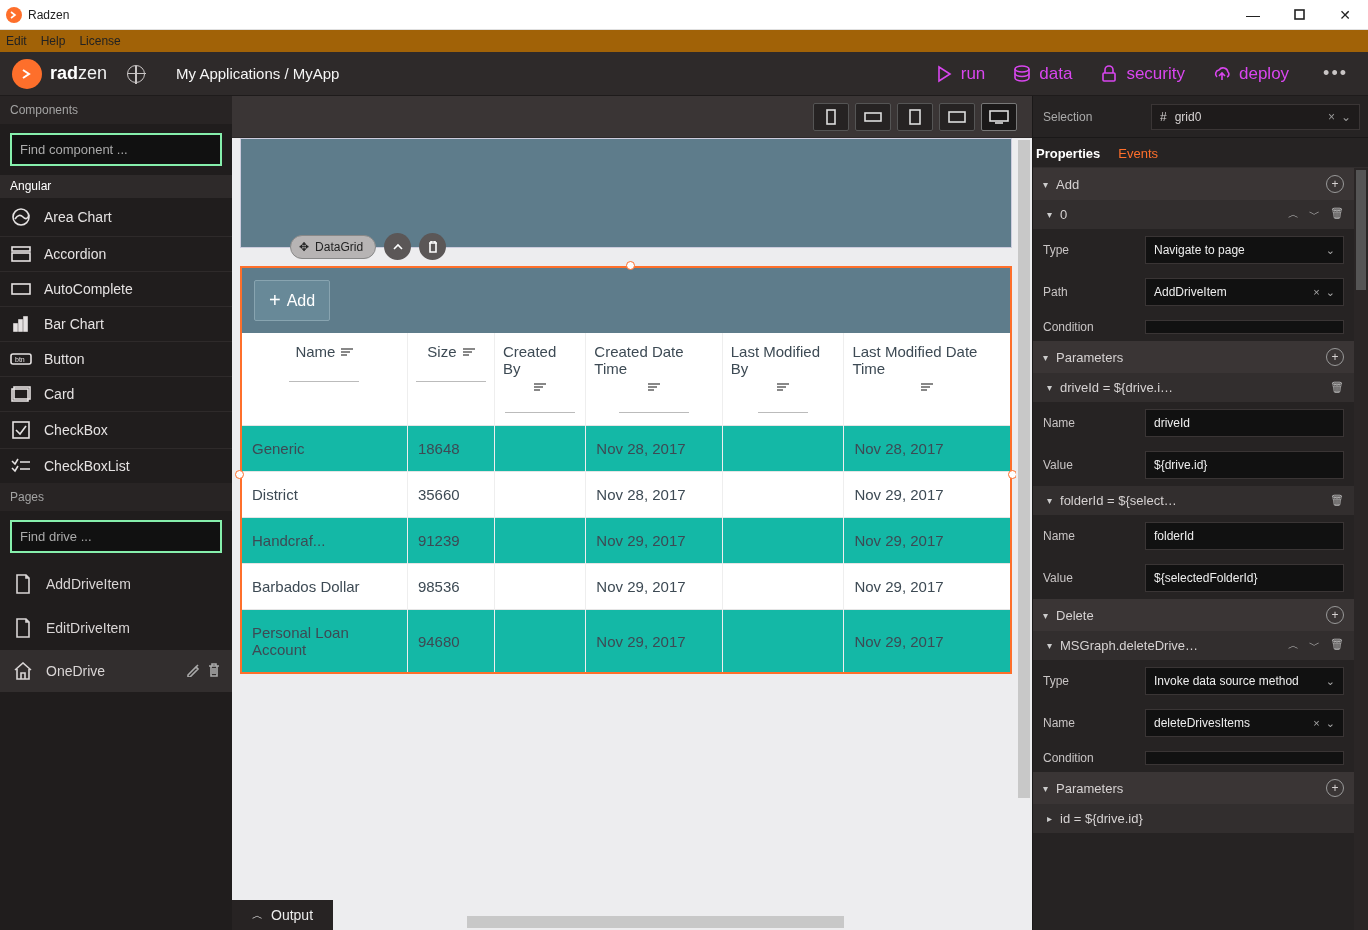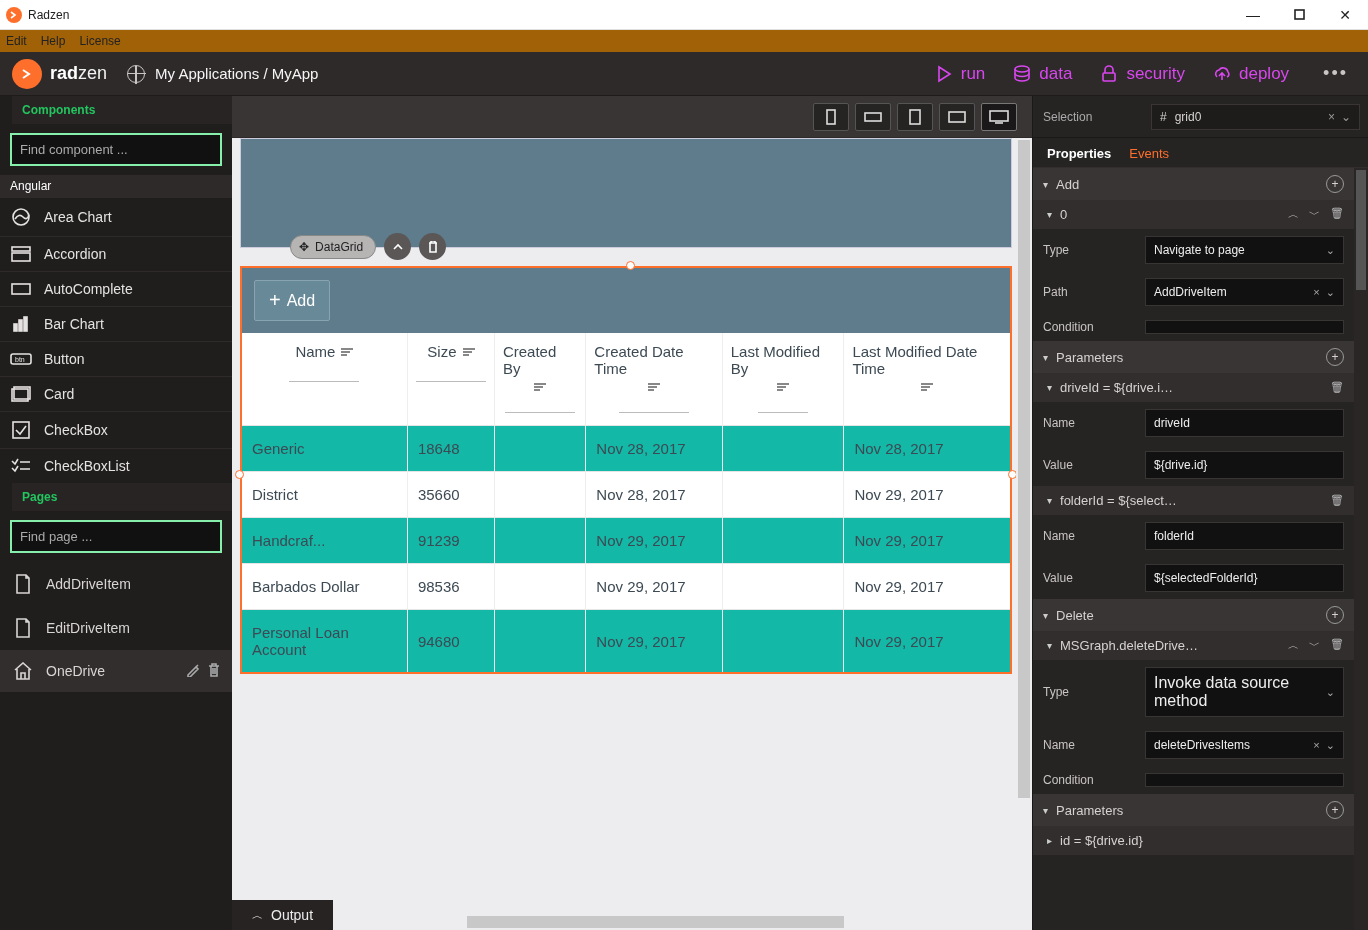--- a/index.html
+++ b/index.html
@@ -15,35 +15,35 @@
 
 .menubar { height: 22px; background: #a16207; display: flex; align-items: center; padding-left: 6px; font-size: 12px; color: #222; }
 .menubar span { margin-right: 14px; }
 
 
 .toptool { height: 44px; background: #2e2a2a; display: flex; align-items: center; color: #c9c5c5; border-bottom: 1px solid #1e1b1b; }
 .toptool .brand { display: flex; align-items: center; padding: 0 12px; }
 .toptool .brand .circ { width: 30px; height: 30px; border-radius: 50%; background: #fe6f2b; display: flex; align-items: center; justify-content: center; color: #fff; font-weight: bold; margin-right: 8px; }
 .toptool .brand .txt { font-size: 18px; color: #f2f2f2; }
 .toptool .brand .txt b { color: #fff; font-weight: 600; }
-.toptool .bc { display: flex; align-items: center; font-size: 15px; color: #f5f5f5; margin-left: 8px; }
+.toptool .bc { display: flex; align-items: center; font-size: 15px; color: #f5f5f5; margin-left: 8px; gap: 21px; }
 .toptool .bc .globe { width: 18px; height: 18px; border: 1.5px solid #c9c5c5; border-radius: 50%; margin-right: 10px; position: relative; }
 .toptool .bc .globe::after { content: ""; position: absolute; left: 7px; top: 0; width: 1.5px; height: 18px; background: #c9c5c5; }
 .toptool .bc .globe::before { content: ""; position: absolute; top: 7px; left: 0; width: 18px; height: 1.5px; background: #c9c5c5; }
 .toptool .actions { margin-left: auto; display: flex; align-items: center; gap: 28px; padding-right: 14px; }
 .toptool .actions .act { display: flex; align-items: center; gap: 8px; font-size: 17px; color: #d946ef; }
 .toptool .actions .act svg { width: 18px; height: 18px; }
 .toptool .more { font-size: 18px; letter-spacing: 2px; padding: 0 6px; }
 
 
 .main { flex: 1; display: flex; min-height: 0; }
 
 
 .sidebar { width: 232px; background: #201d1d; display: flex; flex-direction: column; color: #d9d5d5; font-size: 13px; }
-.panelhdr { padding: 7px 10px; font-weight: 700; font-size: 12px; color: #22c55e; background: #282424; margin-left: 12px; }
+.panelhdr { padding: 7px 10px; font-weight: 400; font-size: 12px; color: #a3a3a3; background: #282424; }
 .searchbox { margin: 9px 10px; background: #111; border: 2px solid #86efac; padding: 7px 8px; color: #aaa; font-size: 13px; }
 .subhdr { padding: 4px 10px; font-size: 12px; color: #fff; background: #2e2a2a; }
 .complist { overflow-y: hidden; }
 .compitem { display: flex; align-items: center; padding: 9px 10px; gap: 12px; color: #e5e2e2; font-size: 14px; border-top: 1px solid #2e2a2a; }
 .compitem .cicon { width: 22px; display: flex; justify-content: center; }
 .pagerow { display: flex; align-items: center; padding: 12px 12px; gap: 12px; font-size: 14px; }
 .pagerow.create { color: #fe6f2b; }
 .pagerow .picon { width: 22px; display: flex; justify-content: center; }
 .pagerow.sel { background: #322e2e; }
 .pagerow .rowactions { margin-left: auto; display: flex; gap: 8px; color: #aaa; }
@@ -82,21 +82,21 @@
 .sorticon span:nth-child(2){width:9px;}
 .sorticon span:nth-child(3){width:6px;}
 .handle { position:absolute; width:9px;height:9px;background:#fff;border:1px solid #fe6f2b;border-radius:50%;}
 
 
 .props { width: 336px; background: #262323; color: #d6d2d2; font-size: 12px; display:flex; flex-direction:column; border-left:1px solid #1a1818; }
 .selrow { height: 42px; display:flex; align-items:center; border-bottom:1px solid #1a1818; font-size:12px; }
 .selrow .lbl { width: 118px; padding-left: 10px; color:#aaa; }
 .selrow .val { flex:1; display:flex; align-items:center; background:#1e1b1b; height:26px; padding:0 8px; margin-right:8px; gap:8px; border:1px solid #3a3535; font-family: monospace; }
 .selrow .val .ctrls { margin-left:auto; color:#999; display:flex; gap:6px; }
-.tabrow { display:flex; gap:18px; padding:8px 14px 6px; font-size:13px; border-bottom:1px solid #322e2e;}
+.tabrow { display:flex; gap:18px; padding:8px 3px 6px; font-size:13px; border-bottom:1px solid #322e2e;}
 .tabrow .t.sel { color:#fff; font-weight:600;}
 .tabrow .t.ev { color:#fe6f2b; }
 .propsbody { flex:1; overflow:hidden; position:relative; }
 .propsbody .vscroll { position:absolute; right:0; top:0; bottom:0; width:14px; background:#2a2626;}
 .propsbody .vscroll .thumb{ background:#555; margin:2px; height:120px;}
 .propcontent { padding-right:14px;}
 .secthdr { background: #3a3535; padding: 7px 10px; display:flex; align-items:center; gap:8px; font-size:13px; }
 .secthdr .chev { font-size:10px; color:#ccc; }
 .secthdr .plus { margin-left:auto; width:18px;height:18px;border:1px solid #999;border-radius:50%;display:flex;align-items:center;justify-content:center;font-size:12px;}
 .secthdr .dots { margin-left:auto; display:flex; gap:10px; color:#bbb; font-size:11px;}
@@ -256,21 +256,21 @@
           <div class="cicon">
             <svg width="20" height="16" viewBox="0 0 20 16">
               <path d="M1 3 L4 6 L7 1 M9 4 H19 M1 10 L4 13 L7 8 M9 11 H19"></path>
             </svg>
           </div>
           <span>CheckBoxList</span>
         </div>
     </div>
 
     <div class="panelhdr">Pages</div>
-    <div class="searchbox">Find page ...</div>
+    <div class="searchbox">Find drive ...</div>
     <div class="pagerow">
       <div class="picon">
           <svg width="16" height="20" viewBox="0 0 16 20">
             <path d="M2 1 H11 L14 4 V19 H2 Z M11 1 V4 H14"></path>
           </svg>
         </div>
       <span>AddDriveItem</span>
     </div>
     <div class="pagerow">
       <div class="picon">
@@ -604,21 +604,21 @@
             <span>MSGraph.deleteDrive…</span>
             <span class="dots">
               <span>︿</span>
               <span>﹀</span>
               <span>🗑</span>
             </span>
           </div>
         <div class="kv">
             <div class="k">Type</div>
             <div class="v">
-              <span style="font-size:16px;">Invoke data source method</span>
+              <span style="font-size:12px;">Invoke data source method</span>
               <div class="ra">
                 <span>⌄</span>
               </div>
             </div>
           </div>
         <div class="kv">
             <div class="k">Name</div>
             <div class="v">
               <span>deleteDrivesItems</span>
               <div class="ra">

